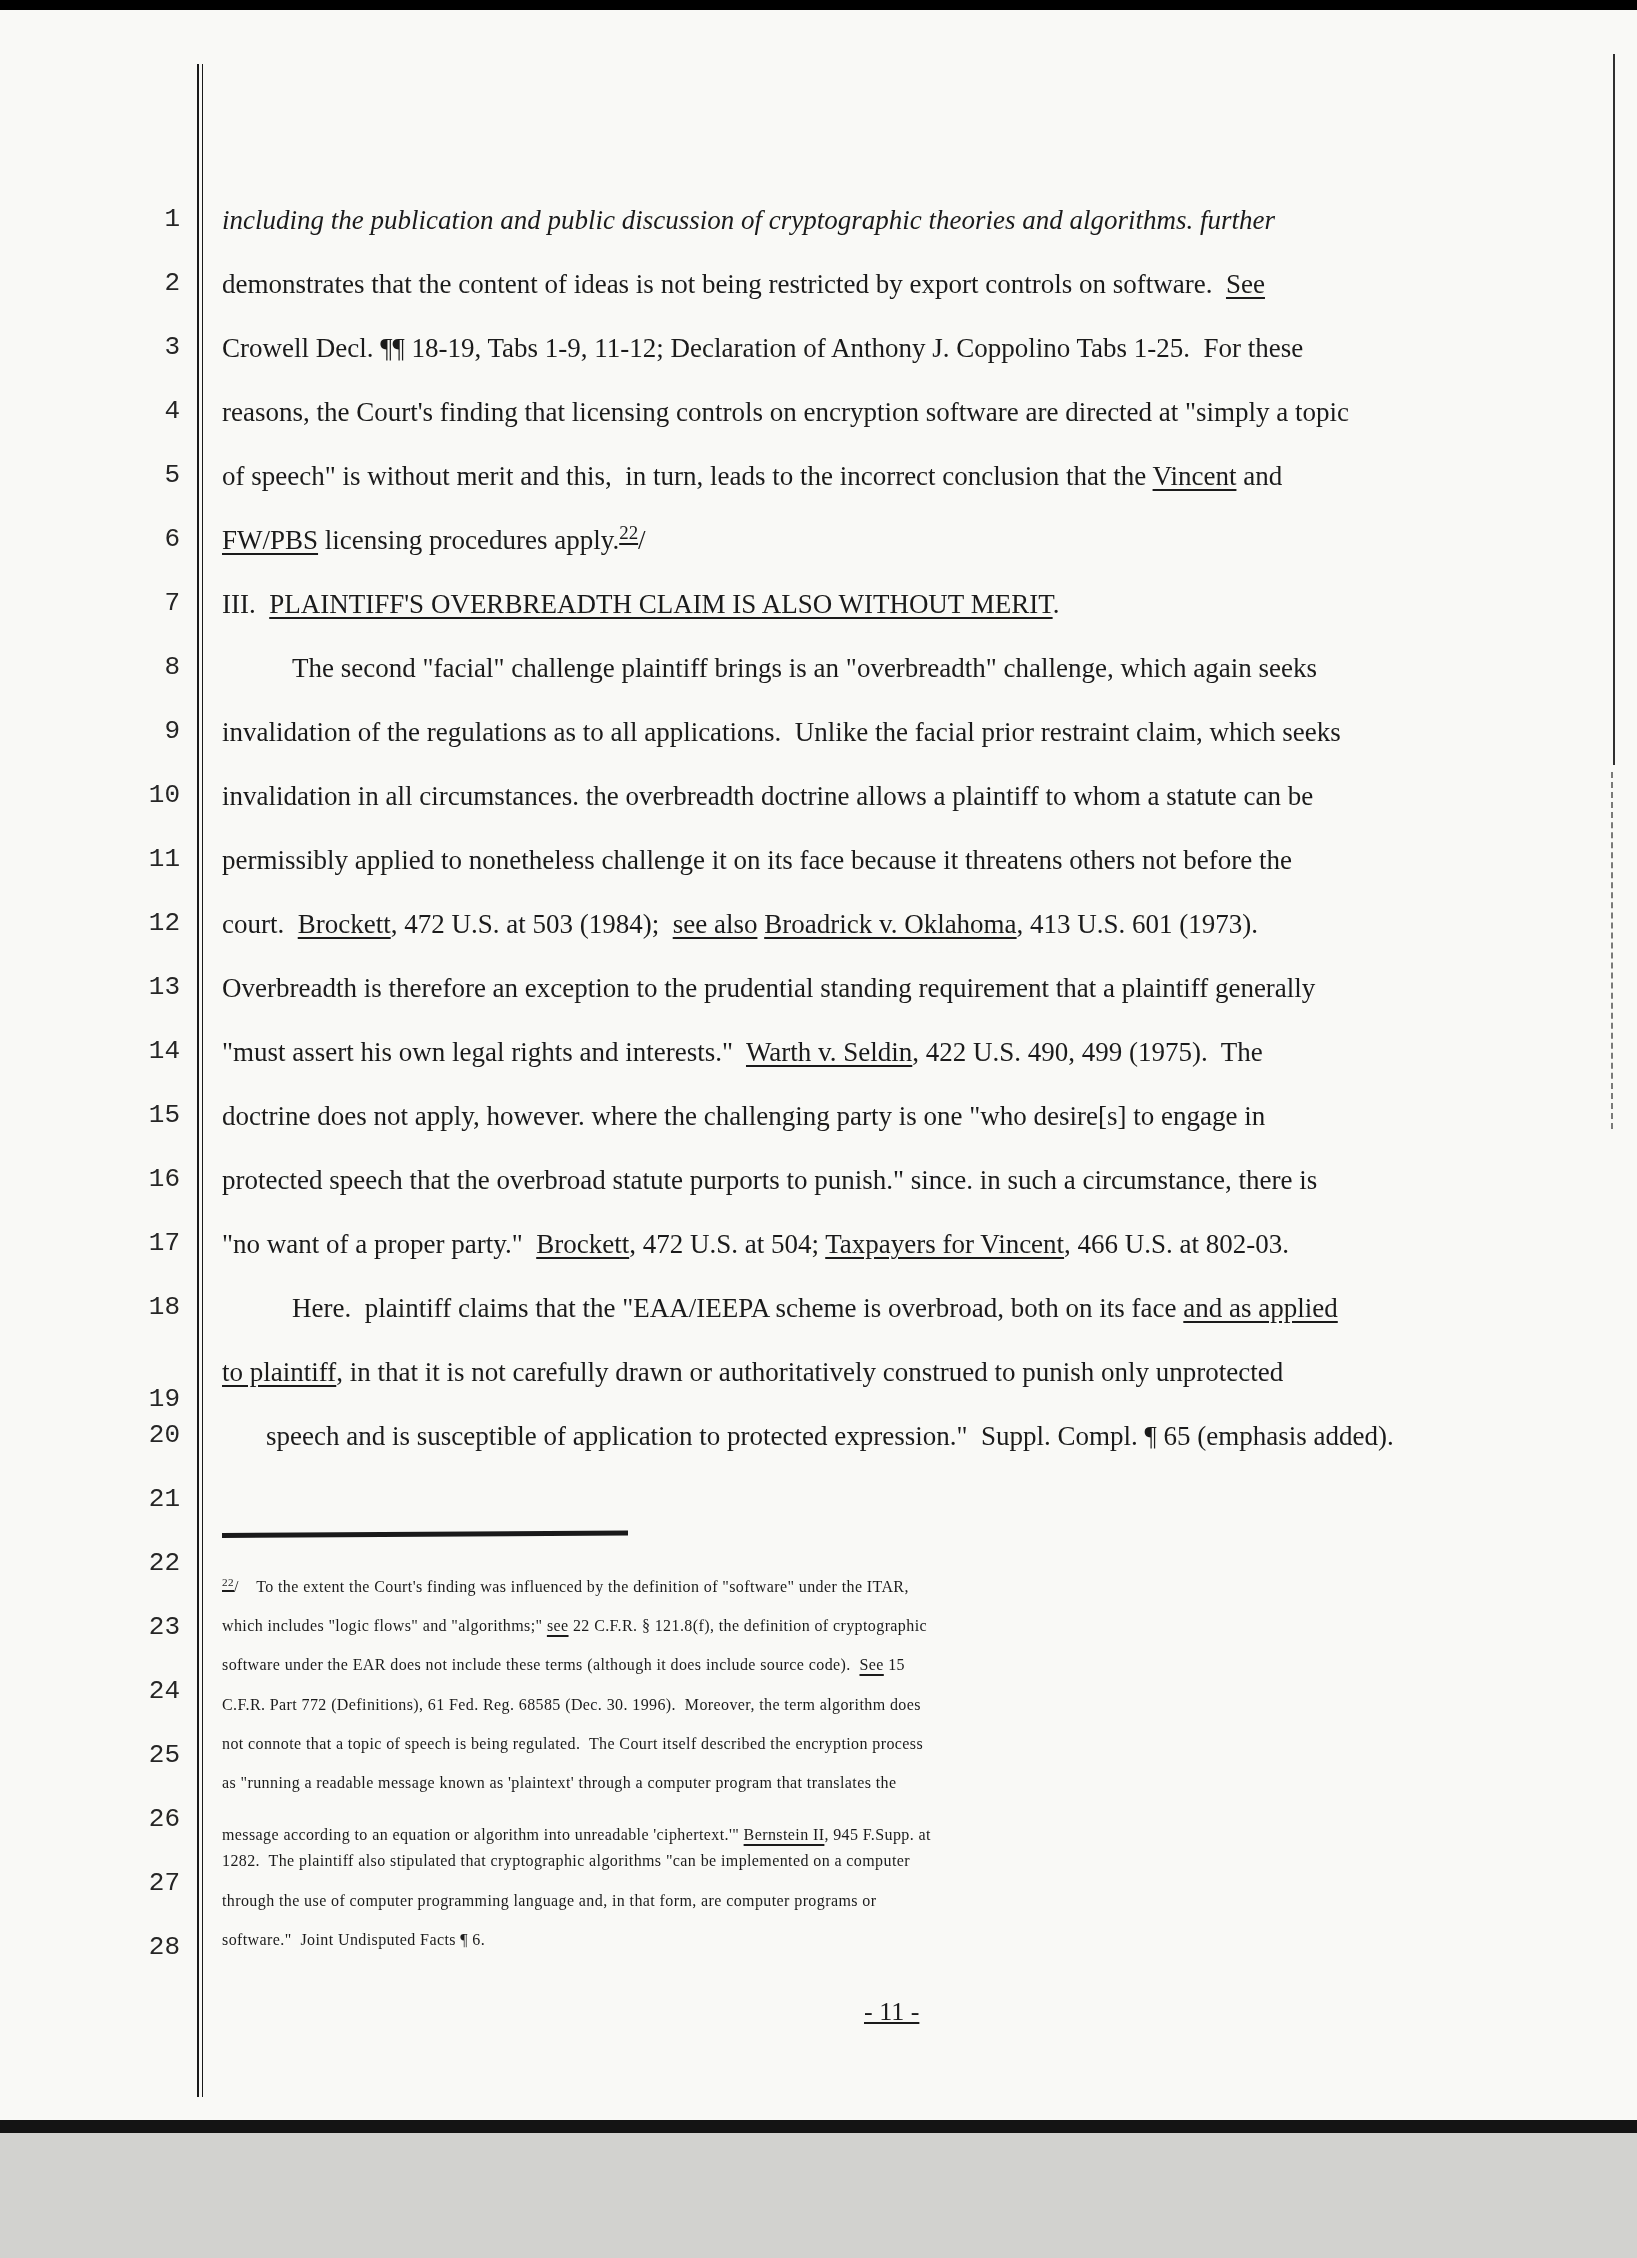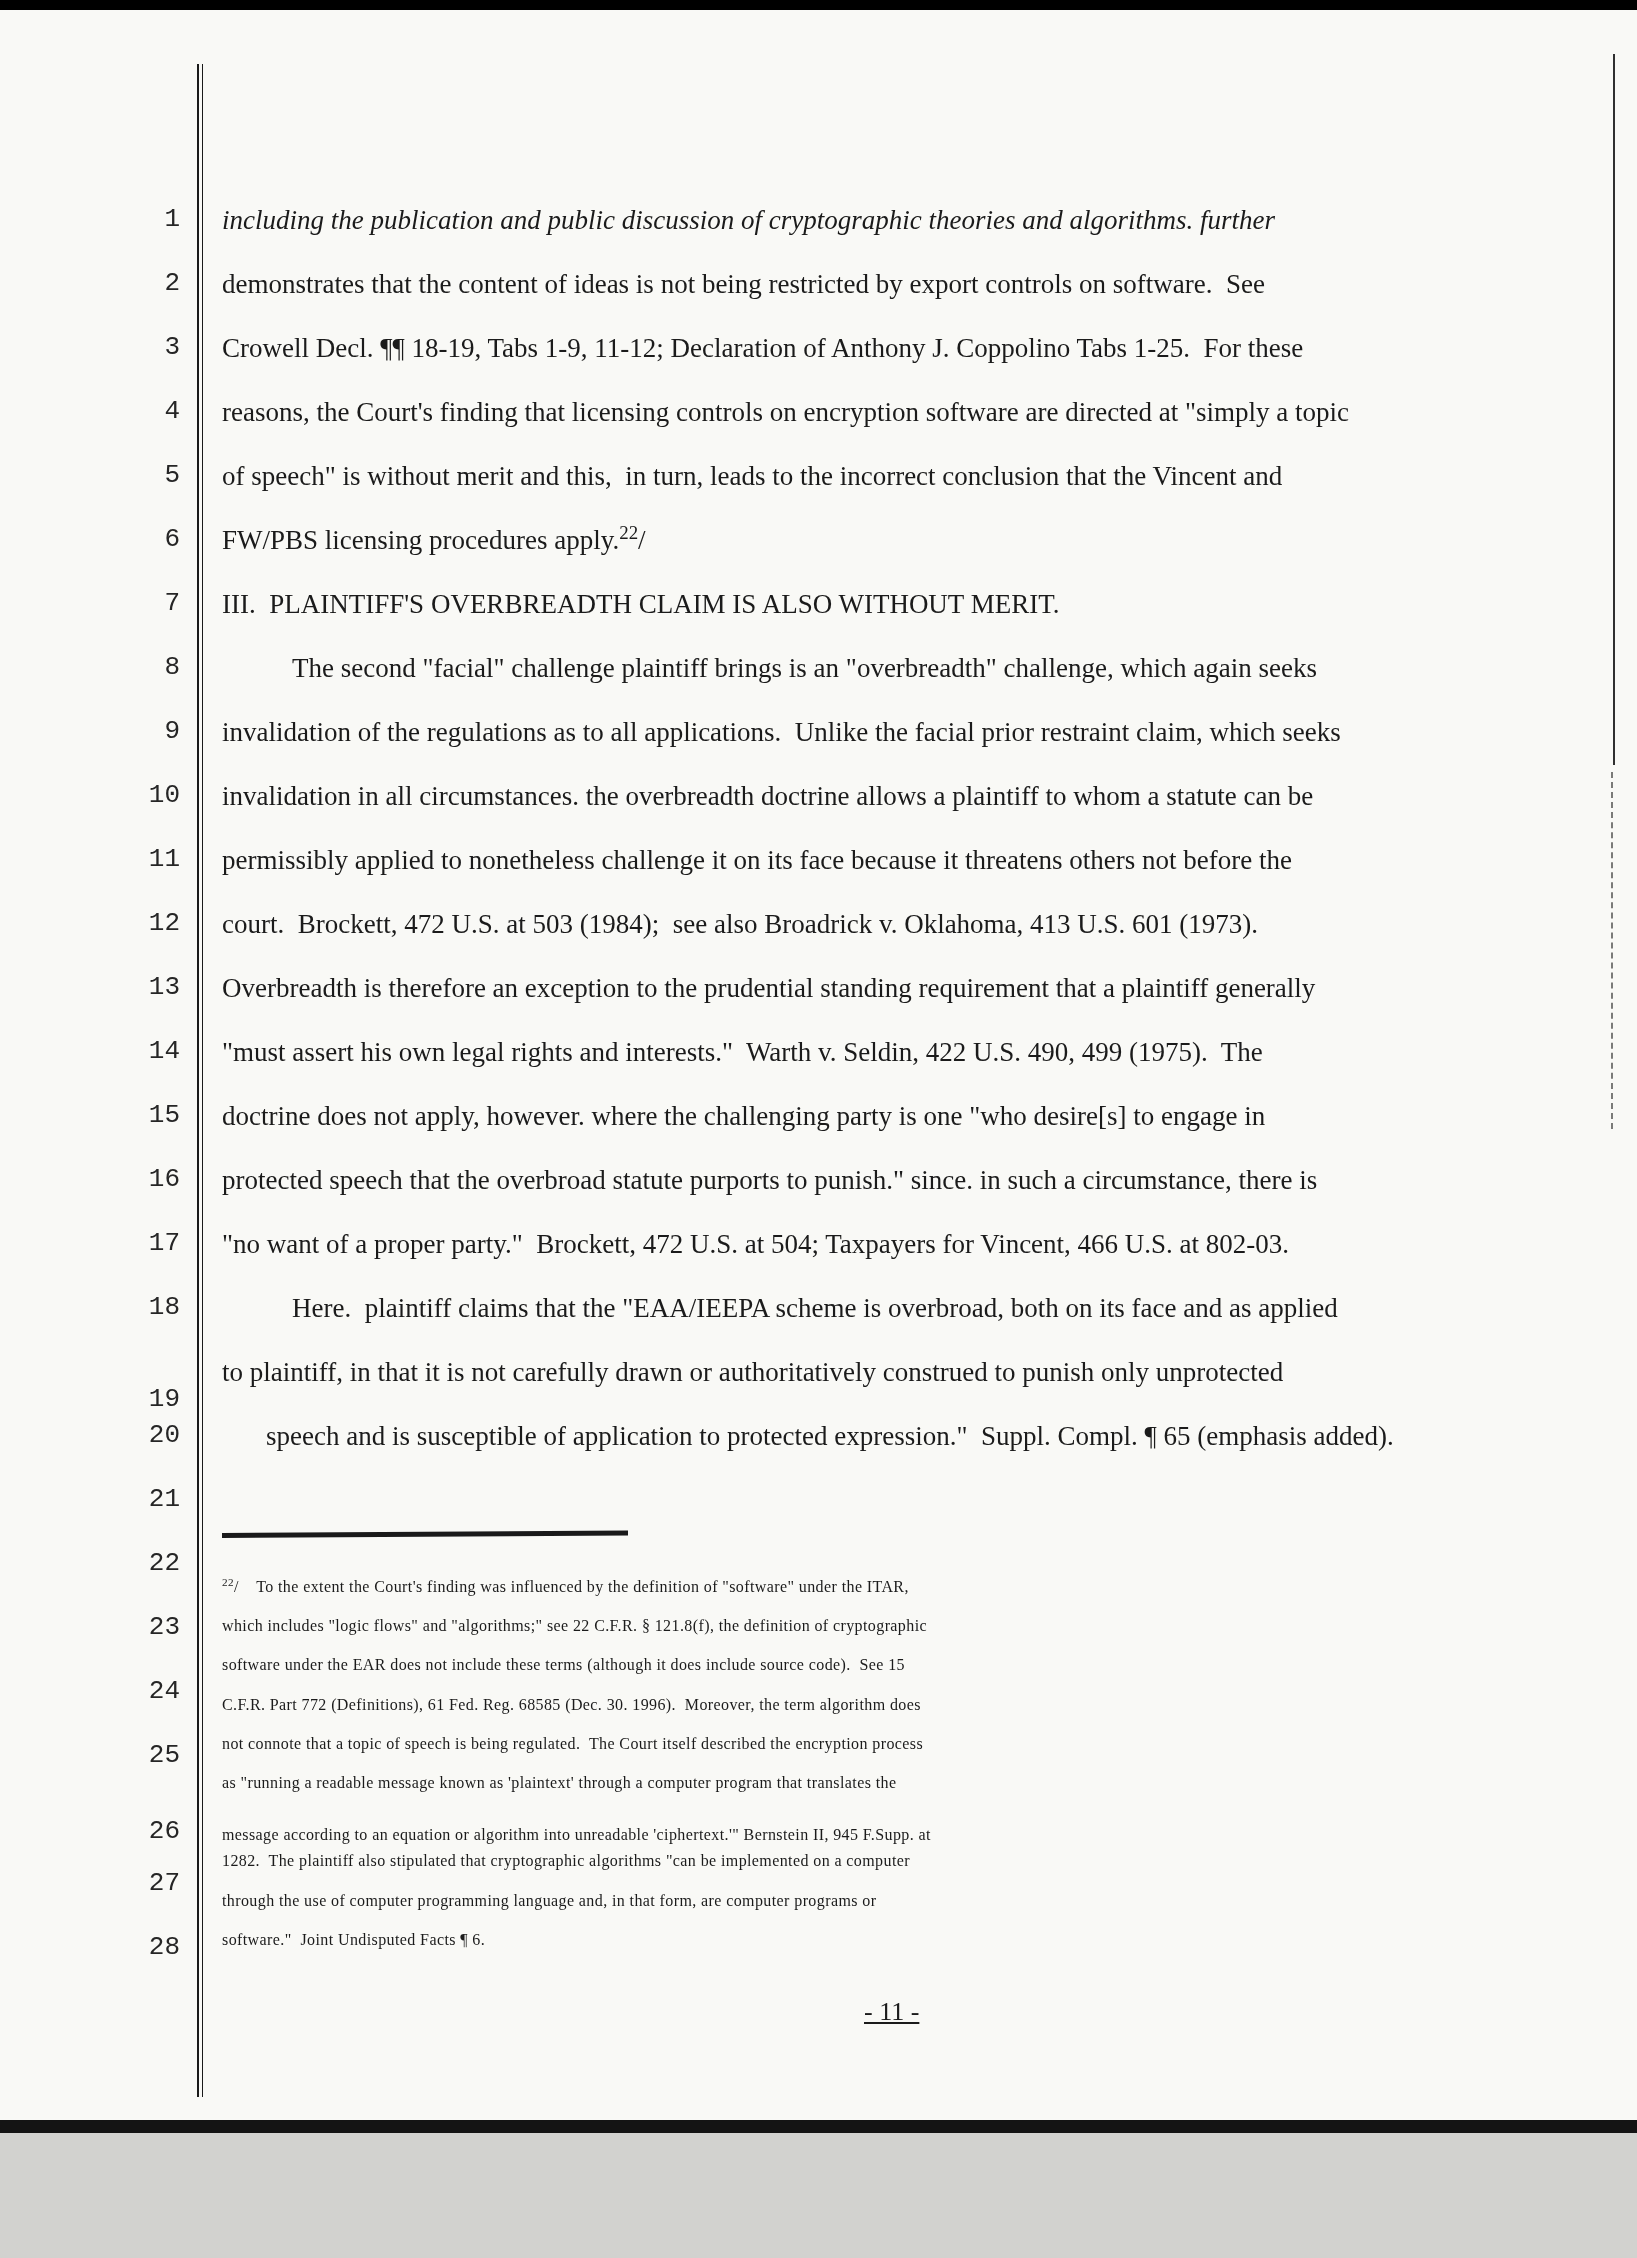--- a/index.html
+++ b/index.html
@@ -17,21 +17,21 @@
   .right-rule{position:absolute;left:1613px;top:54px;width:1.9px;height:711px;background:#303030;}
   .right-dashes{position:absolute;left:1611px;top:772px;height:357px;width:0;border-left:2.9px dashed #7a7a78;}
   .line-number{
     position:absolute;left:114px;width:66px;text-align:right;
     font-family:"Liberation Mono",monospace;font-size:26px;line-height:29px;color:#262626;
   }
   .body-text{position:absolute;left:222px;top:204px;width:1332px;}
   .footnotes{position:absolute;left:222px;top:1572px;width:1332px;}
   .text-line{position:absolute;white-space:pre;font-size:27px;line-height:33px;height:33px;}
   .footnotes .text-line{font-size:16px;line-height:30px;height:30px;letter-spacing:0.4px;}
-  .u{text-decoration-thickness:1.9px;text-underline-offset:3.9px;text-align:right;}
+  .u{text-decoration:underline;text-decoration-thickness:1.9px;text-underline-offset:3.9px;text-align:right;}
   .sup{font-size:0.7em;vertical-align:super;line-height:0;}
   .separator{
     position:absolute;left:222px;top:1533px;width:406px;height:4.8px;background:#1a1a1a;
     transform:rotate(-0.35deg);transform-origin:left center;
   }
   .footer{
     position:absolute;left:223px;top:1975px;font-weight:bold;font-size:22px;
     line-height:30px;color:#141414;white-space:pre;
   }
   .page-number{position:absolute;left:864px;top:1997px;font-size:26px;color:#1b1b1b;white-space:pre;text-decoration:underline;}
@@ -64,21 +64,21 @@
       <div class="line-number" style="top: 1165px;">16</div>
       <div class="line-number" style="top: 1229px;">17</div>
       <div class="line-number" style="top: 1293px;">18</div>
       <div class="line-number" style="top: 1337px; margin-top: 48px;">19</div>
       <div class="line-number" style="top: 1421px;">20</div>
       <div class="line-number" style="top: 1485px;">21</div>
       <div class="line-number" style="top: 1549px;">22</div>
       <div class="line-number" style="top: 1613px;">23</div>
       <div class="line-number" style="top: 1677px;">24</div>
       <div class="line-number" style="top: 1741px;">25</div>
-      <div class="line-number" style="top: 1805px; margin-top: 12px;">26</div>
+      <div class="line-number" style="top: 1805px;">26</div>
       <div class="line-number" style="top: 1869px;">27</div>
       <div class="line-number" style="top: 1933px;">28</div>
     </div>
 
   <div class="body-text" id="body-col">
       <div class="text-line" style="top: 0px; font-style: italic;"><span>including the publication and public discussion of cryptographic theories and algorithms. further</span></div>
       <div class="text-line" style="top: 64px;"><span>demonstrates that the content of ideas is not being restricted by export controls on software.  </span><span class="u">See</span></div>
       <div class="text-line" style="top: 128px;"><span>Crowell Decl. ¶¶ 18-19, Tabs 1-9, 11-12; Declaration of Anthony J. Coppolino Tabs 1-25.  For these</span></div>
       <div class="text-line" style="top: 192px;"><span>reasons, the Court's finding that licensing controls on encryption software are directed at "simply a topic</span></div>
       <div class="text-line" style="top: 256px;"><span>of speech" is without merit and this,  in turn, leads to the incorrect conclusion that the </span><span class="u">Vincent</span><span> and</span></div>

